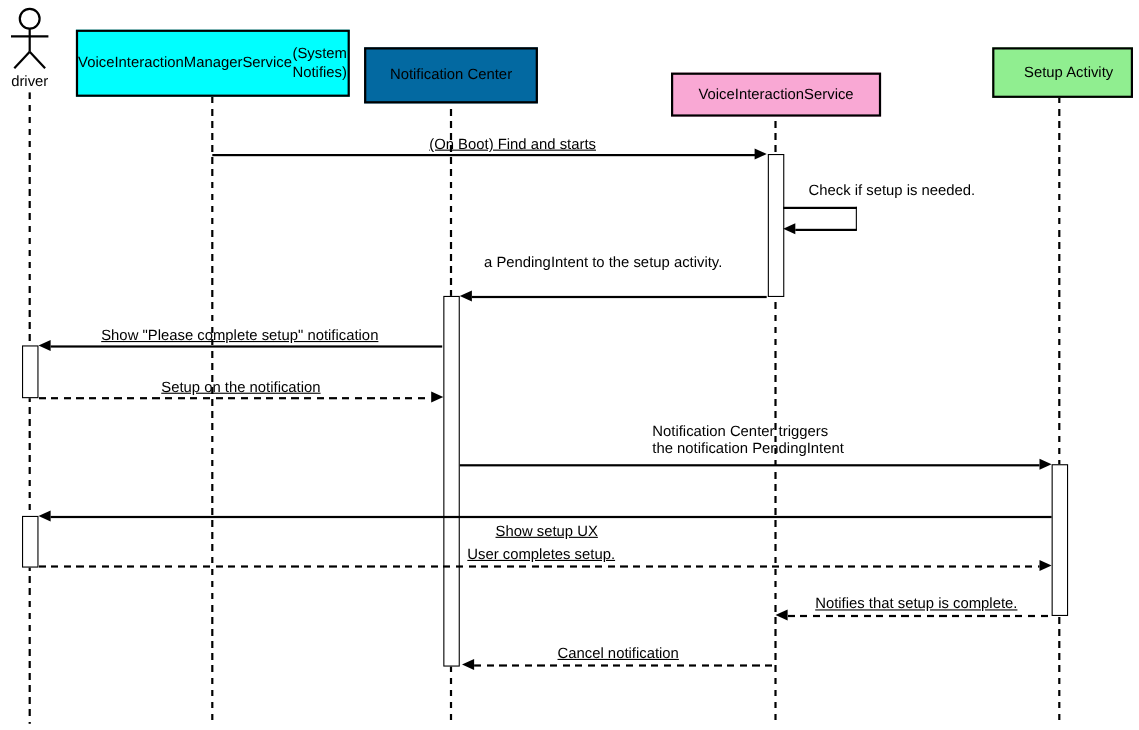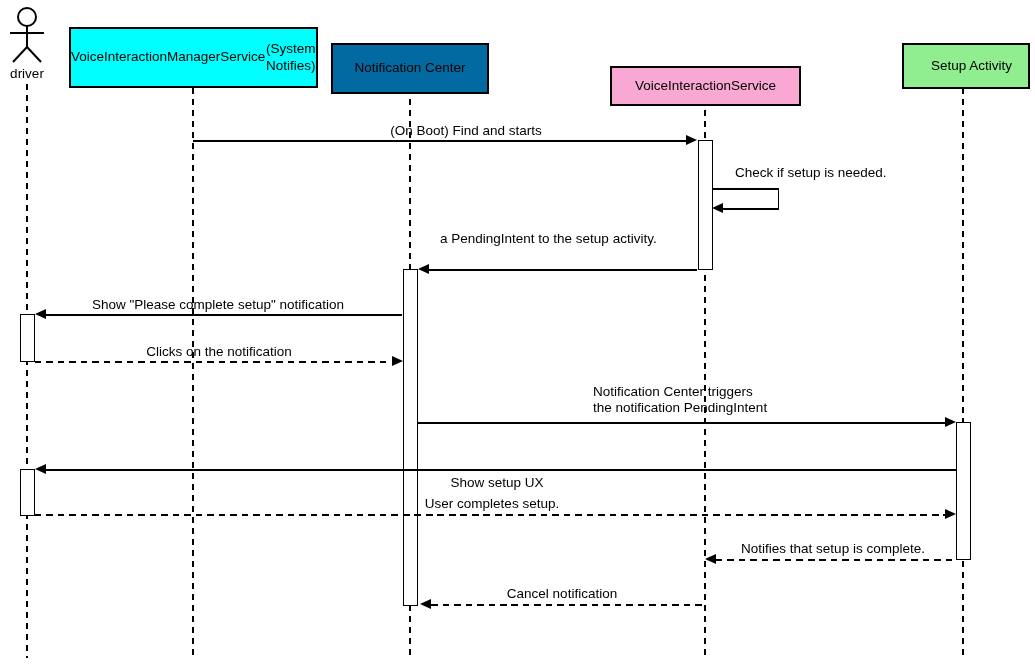--- a/index.html
+++ b/index.html
@@ -11,21 +11,21 @@
         display:flex;flex-direction:row;align-items:center;justify-content:center;
         text-align:center;font-size:13.5px;line-height:16.5px;}
   .abar{position:absolute;width:15px;background:#fff;border:1.5px solid #000;box-sizing:border-box;}
   .mline{position:absolute;height:1.5px;background:#000;}
   .mline.dashed{background:repeating-linear-gradient(to right,#000 0 6.5px,transparent 6.5px 11.5px);}
   .vseg{position:absolute;width:1.5px;background:#000;}
   .arr{position:absolute;width:0;height:0;border-top:5.5px solid transparent;border-bottom:5.5px solid transparent;}
   .arr.right{border-left:11px solid #000;}
   .arr.left{border-right:11px solid #000;}
   .mlabel{position:absolute;font-size:13.5px;line-height:15.5px;white-space:nowrap;}
-  .mlabel.centered{transform:translateX(-50%);}
+  .mlabel.centered{transform:translateX(-50%);text-decoration:underline;}
   .actor-label{position:absolute;font-size:13.5px;transform:translateX(-50%);white-space:nowrap;text-align:center;}
   .actor-svg{position:absolute;}
 </style>
 </head>
 <body>
 
 <div class="canvas">
 
   <div class="lifeline" style="left:26.25px;top:84px;height:574px"></div>
   <div class="lifeline" style="left:192.25px;top:88px;height:570px"></div>
@@ -84,21 +84,21 @@
     <div class="arr left" style="left:418px;top:264px"></div>
   </div>
 
   <div>
     <div class="mlabel centered" style="left:218px;top:297px">Show "Please complete setup" notification</div>
     <div class="mline" style="left:46px;top:314px;width:356px"></div>
     <div class="arr left" style="left:35px;top:309px"></div>
   </div>
 
   <div>
-    <div class="mlabel centered" style="left:219px;top:344px">Clicks on the notification</div>
+    <div class="mlabel centered" style="left:219px;top:344px">Setup on the notification</div>
     <div class="mline dashed" style="left:35px;top:361px;width:356px"></div>
     <div class="arr right" style="left:391.5px;top:356px"></div>
   </div>
 
   <div>
     <div class="mlabel" style="left:593px;top:384px">
       <div>Notification Center triggers</div>
       <div>the notification PendingIntent</div>
     </div>
     <div class="mline" style="left:417.5px;top:422px;width:527.5px"></div>

